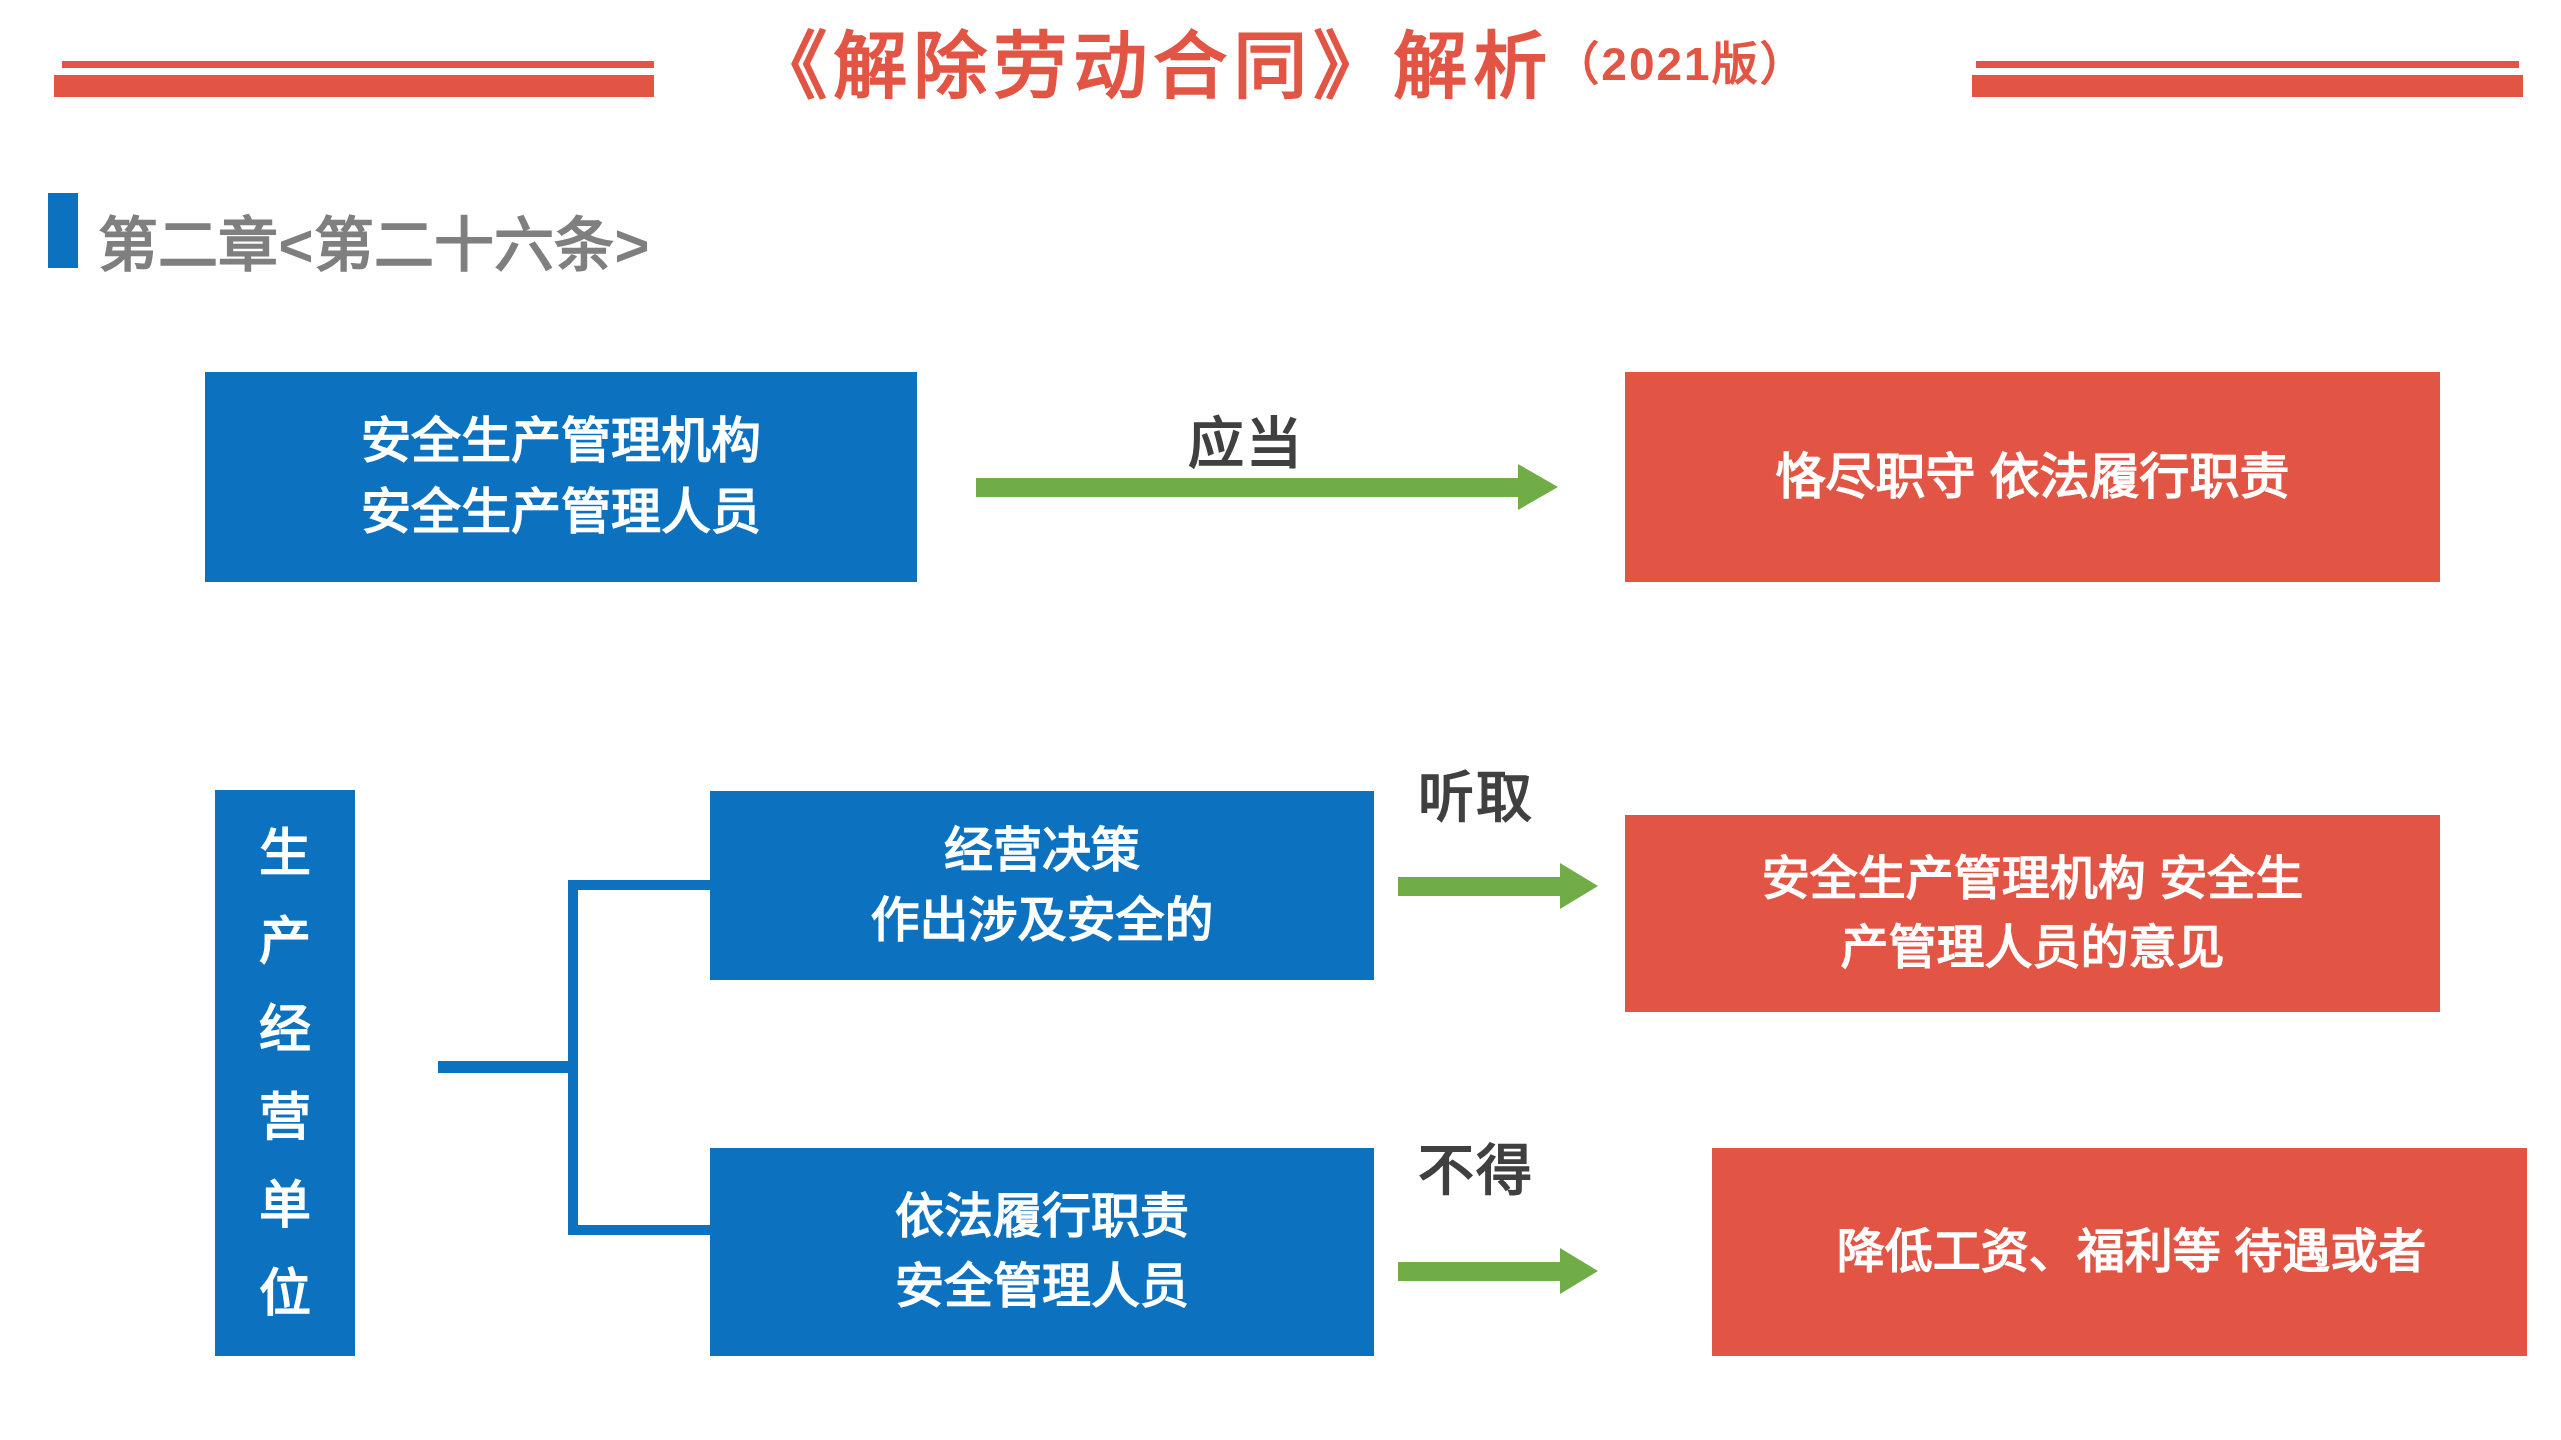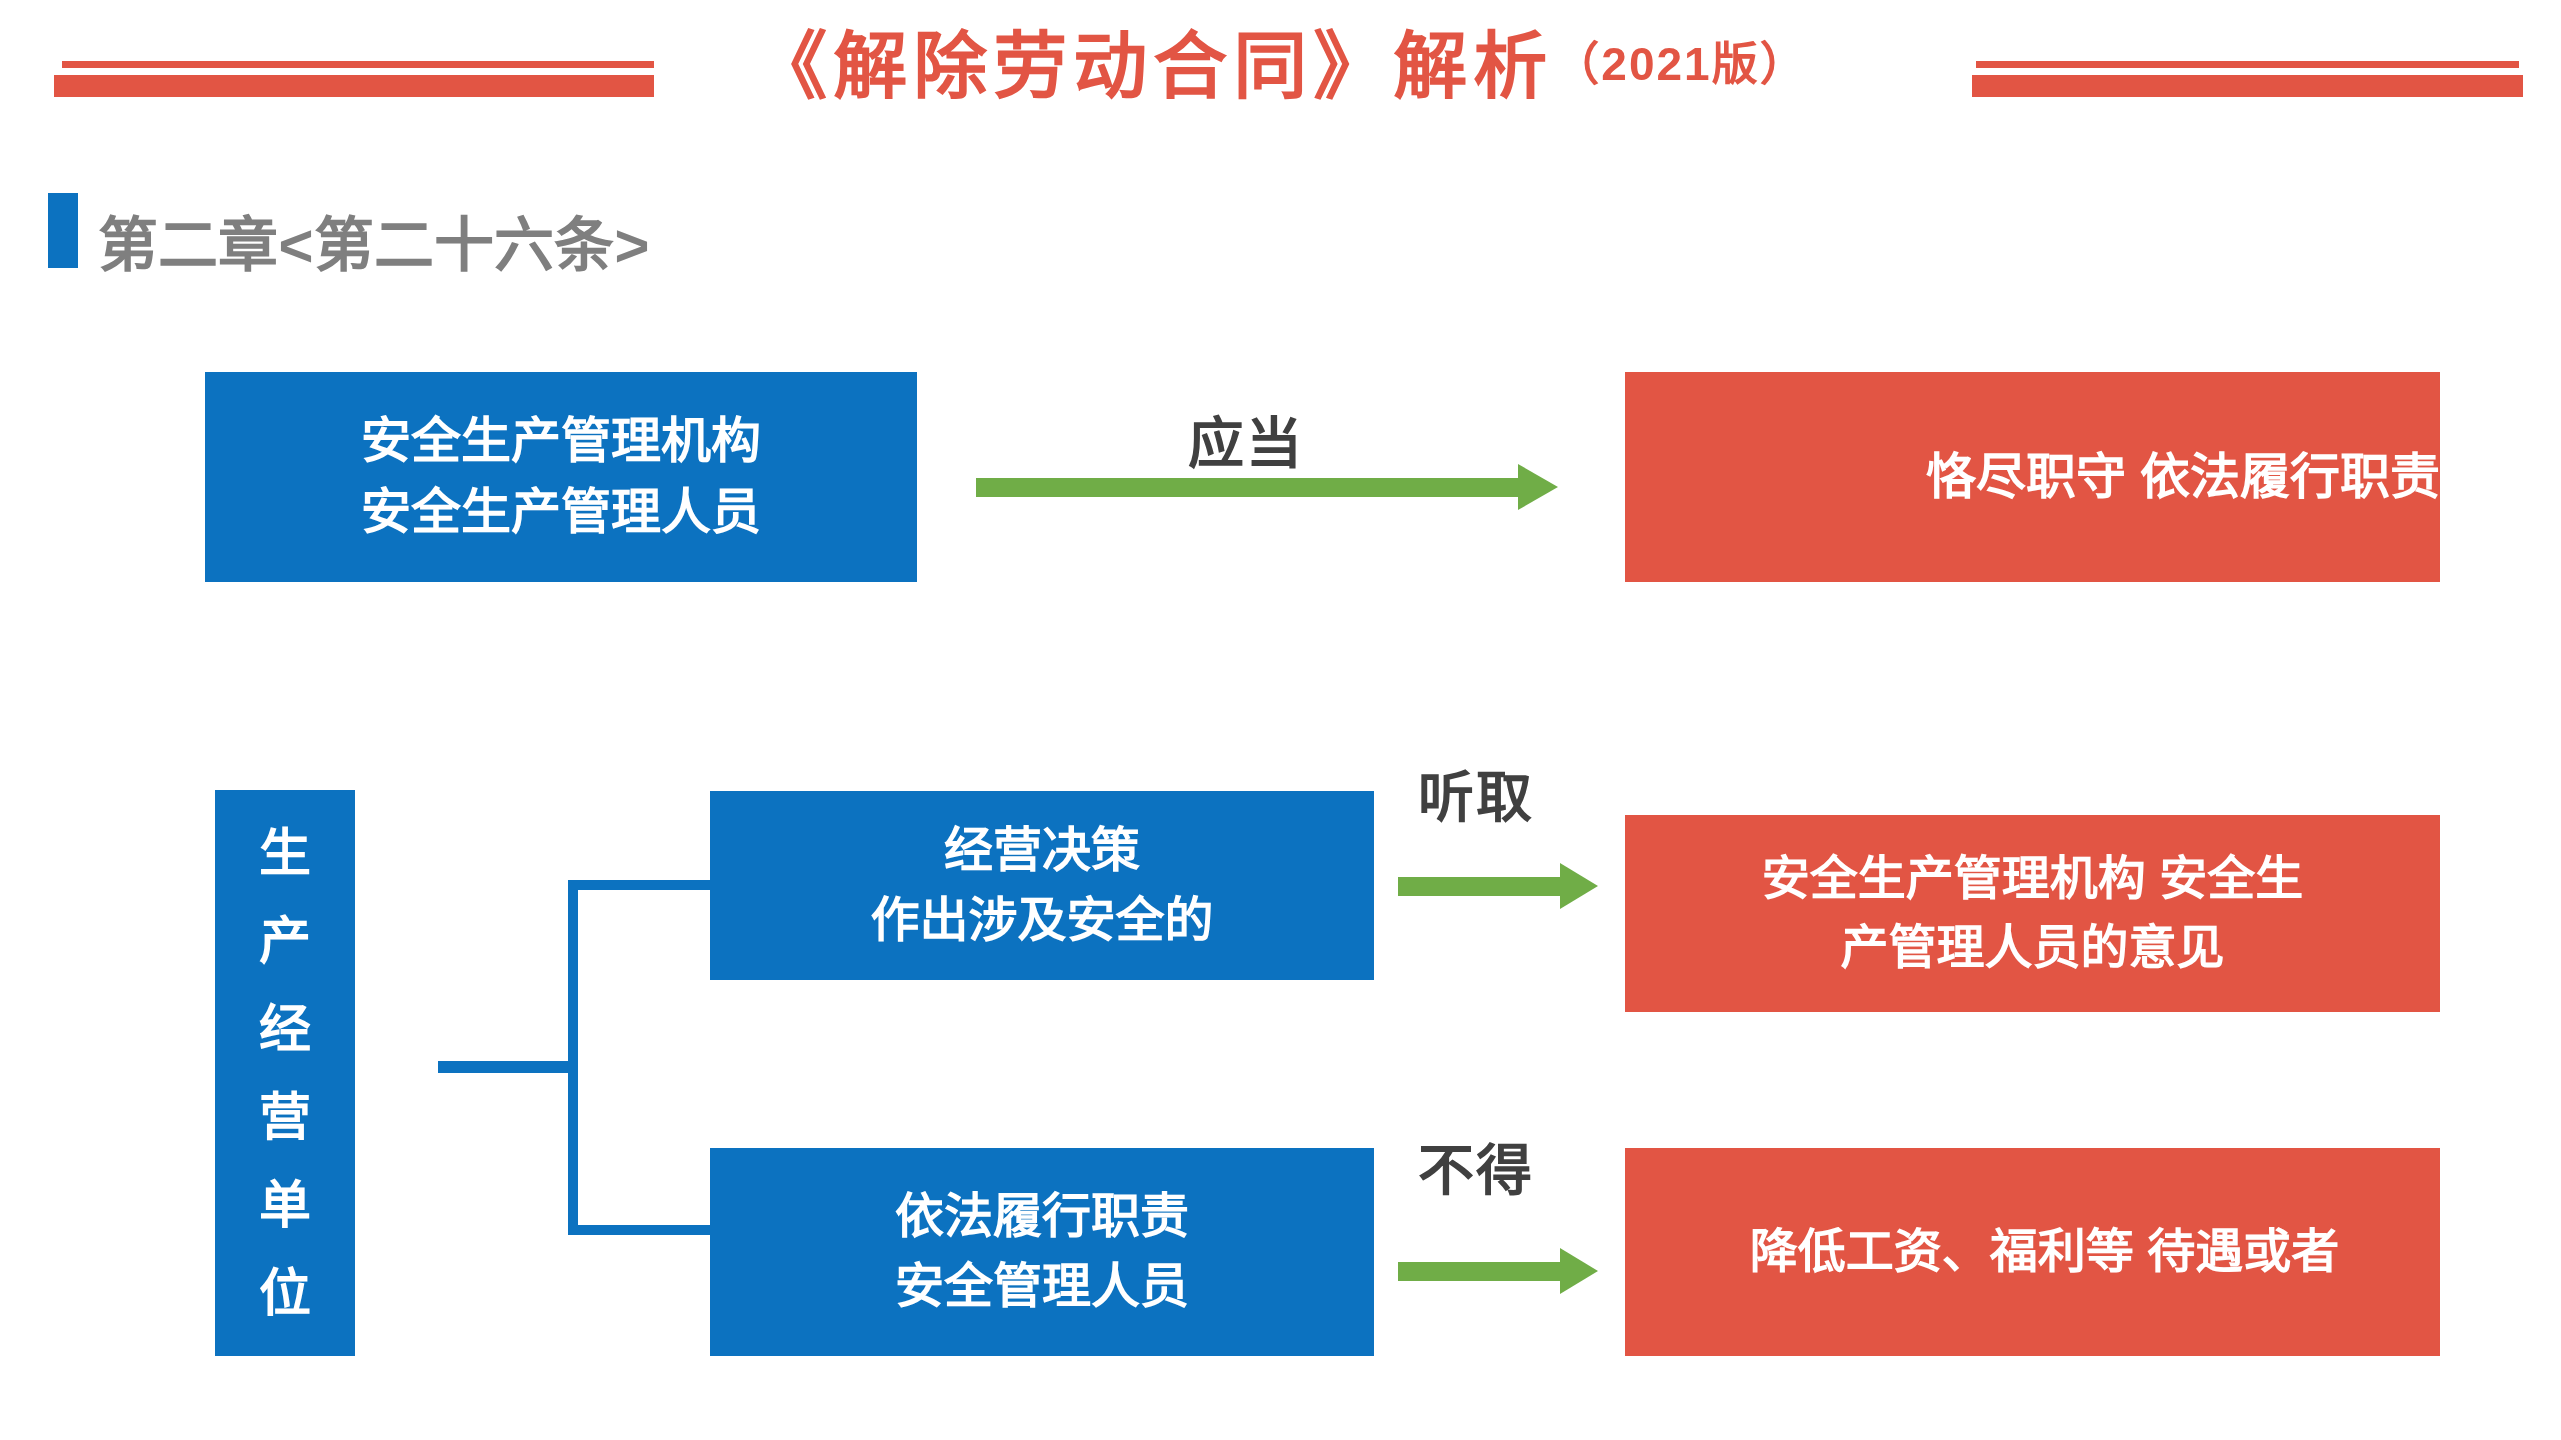--- a/index.html
+++ b/index.html
@@ -160,21 +160,21 @@
       <div>安全生产管理人员</div>
     </div>
   </div>
 
   <div class="arrow" style="left:976px; top:478px; width:594px;">
     <div class="shaft" style="top:0px; width:548px; height:19px;"></div>
     <div class="head" style="left:542px; top:-14px; border-width:23px 0 23px 40px;"></div>
   </div>
   <div class="arrow-label" style="left:1188px; top:398px;">应当</div>
 
-  <div class="box red" style="left:1625px; top:372px; width:815px; height:210px; font-size:50px;justify-content:flex-end;">
+  <div class="box red" style="left:1625px; top:372px; width:815px; height:210px; font-size:50px;">
     <div>
       <div>恪尽职守 依法履行职责</div>
     </div>
   </div>
 
   <div id="unit-box" style="left:215px; top:790px; width:140px; height:566px;">
     <span class="vchar">生</span>
     <span class="vchar">产</span>
     <span class="vchar">经</span>
     <span class="vchar">营</span>
@@ -216,19 +216,19 @@
       <div>安全管理人员</div>
     </div>
   </div>
 
   <div class="arrow" style="left:1398px; top:1262px; width:210px;">
     <div class="shaft" style="top:0px; width:168px; height:19px;"></div>
     <div class="head" style="left:162px; top:-14px; border-width:23px 0 23px 38px;"></div>
   </div>
   <div class="arrow-label" style="left:1418px; top:1125px;text-align:center;">不得</div>
 
-  <div class="box red" style="left:1625px; top:1148px; width:815px; height:208px; font-size:48px;padding-left:24px;">
+  <div class="box red" style="left:1712px; top:1148px; width:815px; height:208px; font-size:48px;padding-left:24px;">
     <div>
       <div>降低工资、福利等 待遇或者</div>
     </div>
   </div>
 
 </div>
 
 </body></html>

